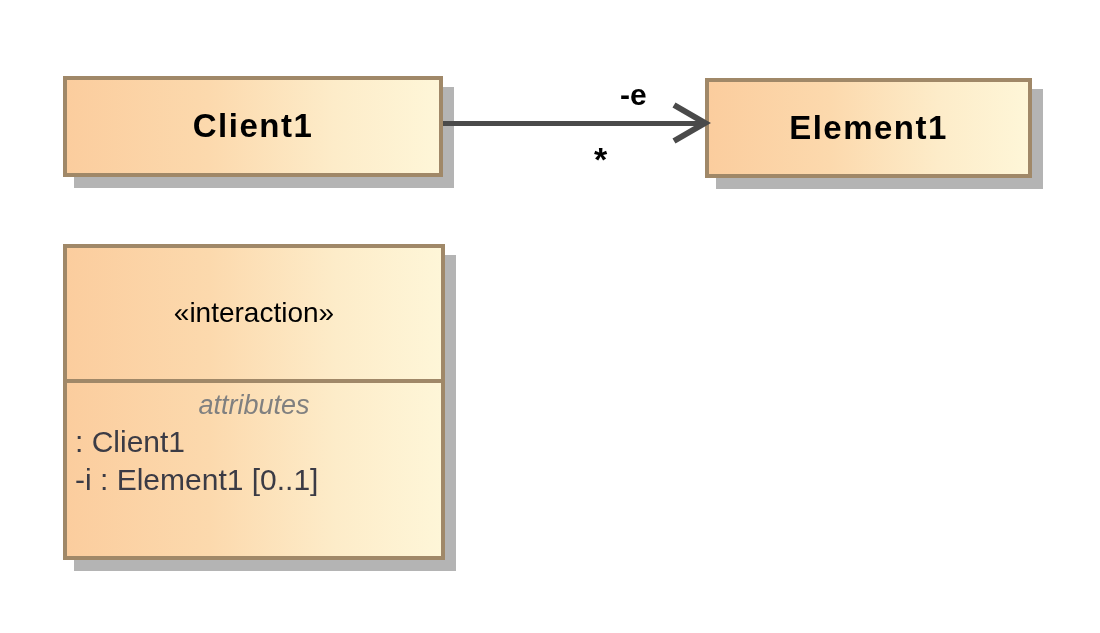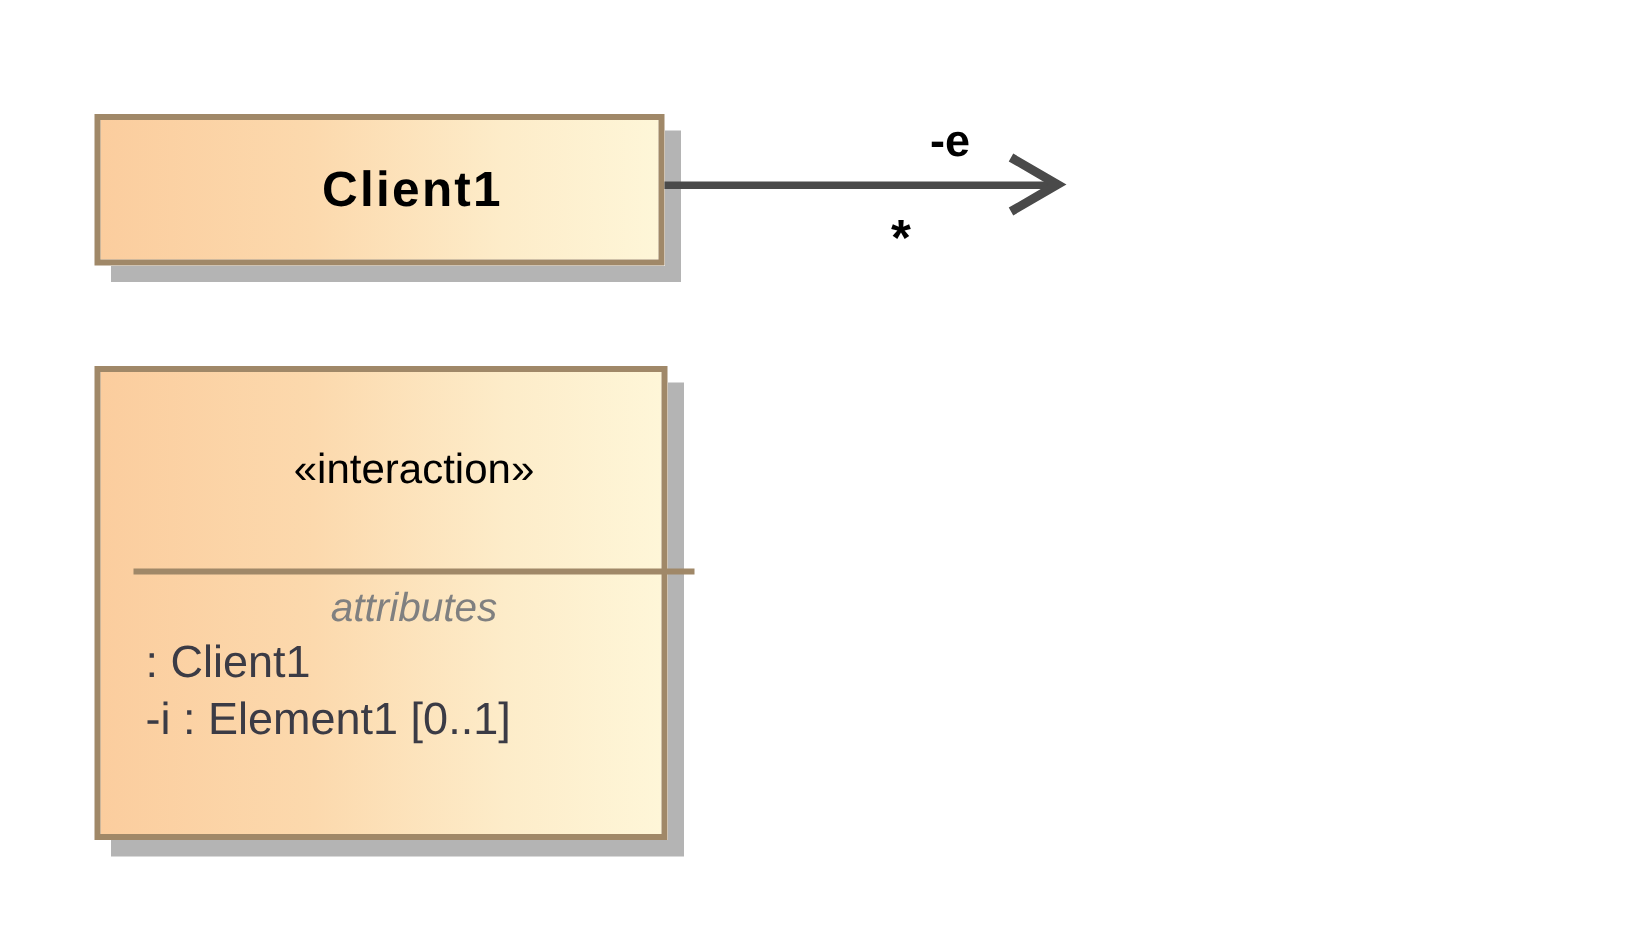--- a/index.html
+++ b/index.html
@@ -24,21 +24,20 @@
     background: linear-gradient(to right, #fbcd9e 0%, #fcd9ad 38%, #fdecc9 72%, #fef6d8 100%);
     box-shadow: 11px 11px 0 0 #b4b4b4;
   }
 
   .uml-box-inner {
     position: relative;
     width: 100%;
     height: 100%;
     display: flex;
     flex-direction: column;
-    margin-left: 22px;
   }
 
   
   .compartment {
     display: flex;
     flex-direction: column;
     justify-content: center;
     align-items: center;
     box-sizing: border-box;
   }
@@ -123,20 +122,27 @@
 <div id="canvas">
 
   <div class="uml-box" id="box-client1" style="left:63px; top:76px; width:380px; height:101px;">
     <div class="uml-box-inner">
       <div class="compartment" style="flex:1 1 auto;">
         <div class="class-name">Client1</div>
       </div>
     </div>
   </div>
 
+  <div class="uml-box" id="box-element1" style="left:705px; top:78px; width:327px; height:100px;">
+    <div class="uml-box-inner">
+      <div class="compartment" style="flex:1 1 auto;">
+        <div class="class-name">Element1</div>
+      </div>
+    </div>
+  </div>
 
   <div class="assoc-line" style="left:443px; top:121px; width:262px;"></div>
 
   <svg class="assoc-arrowhead" style="left:662px; top:99px;" width="50" height="50" viewBox="0 0 50 50">
     <polyline points="12,6 43,24 12,42" fill="none" stroke="#4a4a4a" stroke-width="6" stroke-linecap="butt" stroke-linejoin="miter"></polyline>
   </svg>
 
   <div class="assoc-label" style="left:620px; top:80px;">-e</div>
 
   <div class="assoc-mult" style="left:594px; top:142px;">*</div>

